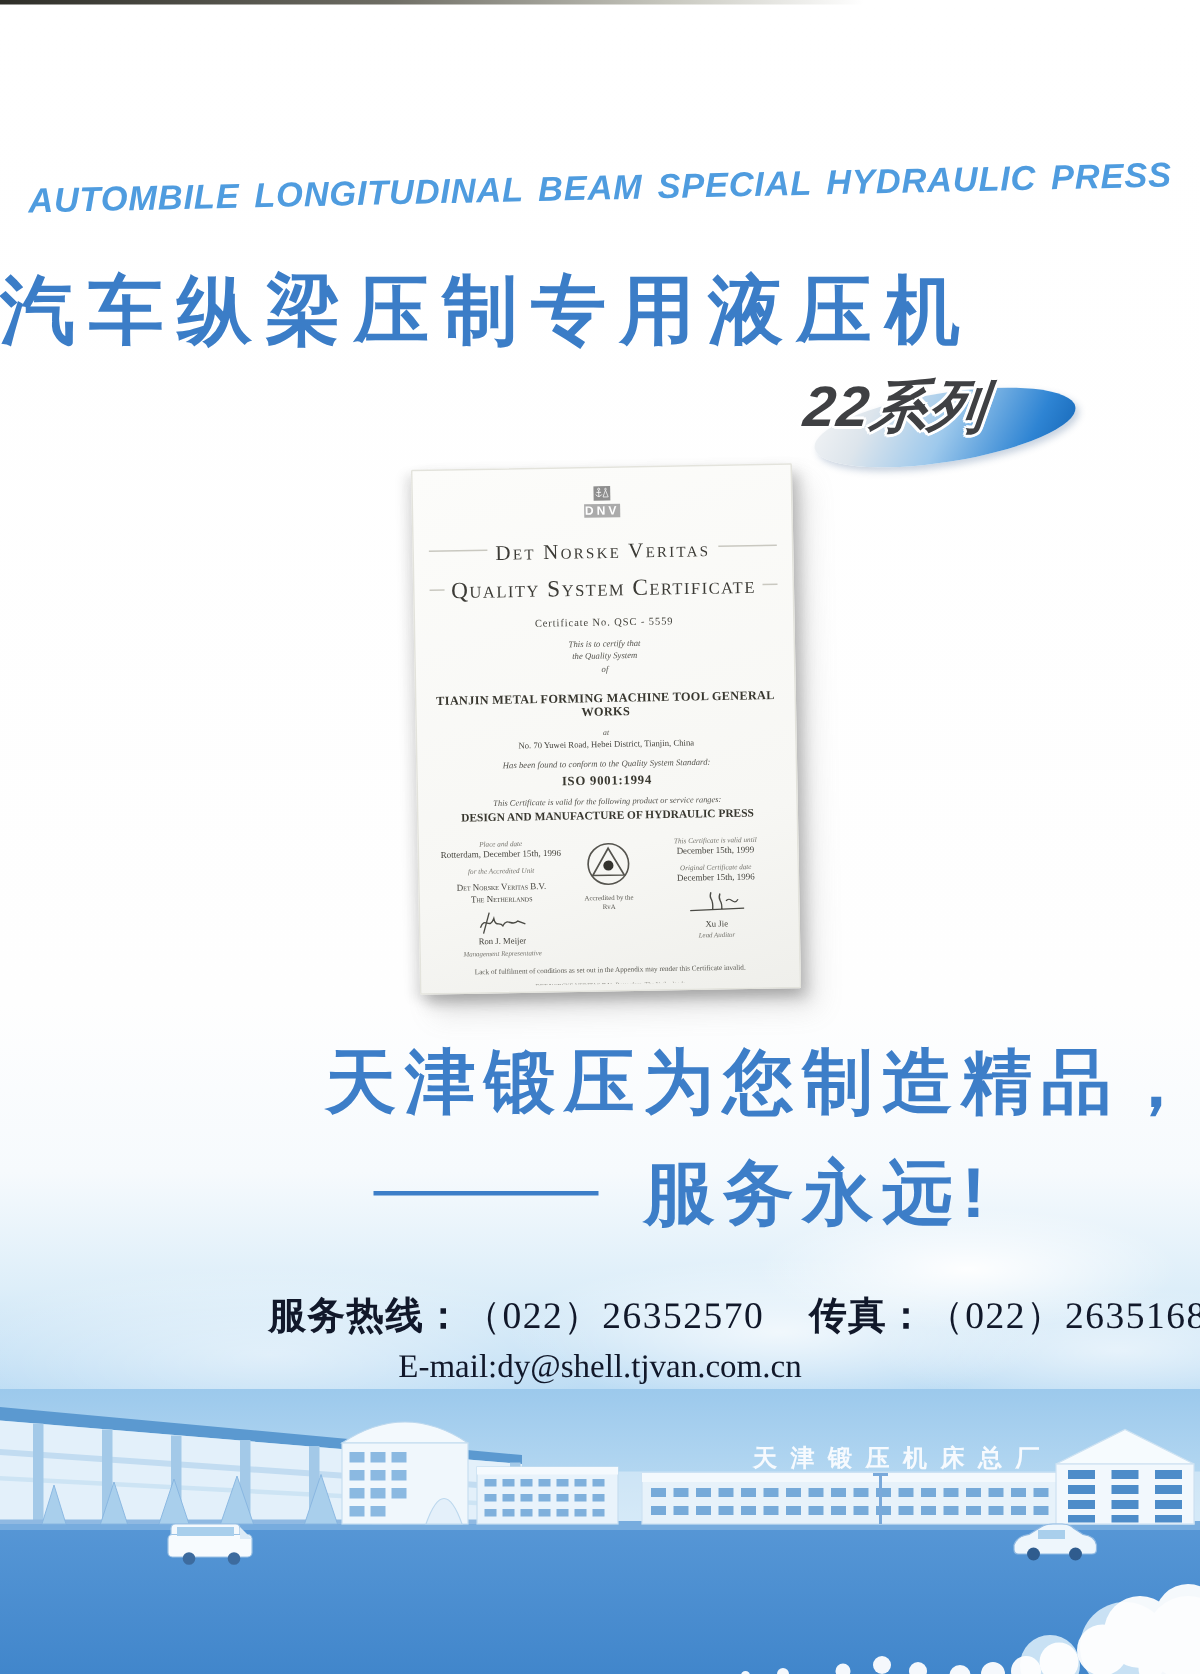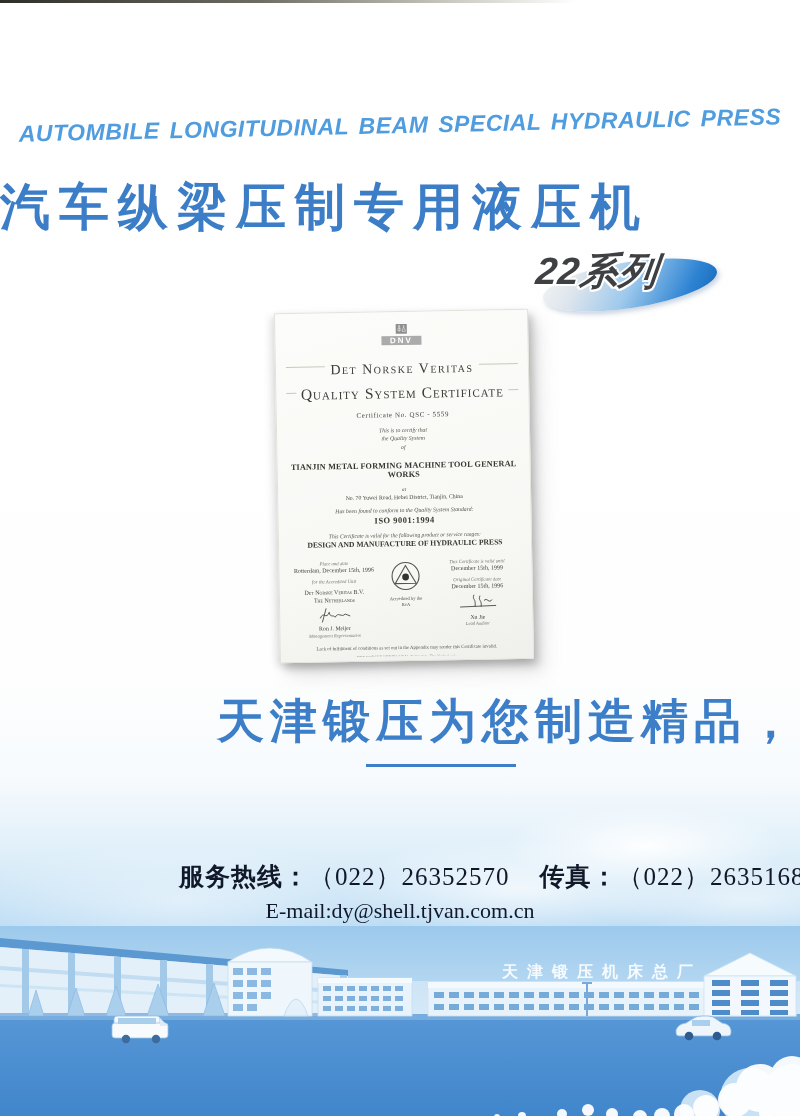--- a/index.html
+++ b/index.html
@@ -33,21 +33,21 @@
     text-shadow:2px 0 0 #fff,-2px 0 0 #fff,0 2px 0 #fff,0 -2px 0 #fff,1.5px 1.5px 0 #fff,-1.5px -1.5px 0 #fff,1.5px -1.5px 0 #fff,-1.5px 1.5px 0 #fff;}
 
   
   .certificate{position:absolute;left:277px;top:311px;width:254px;height:350px;overflow:hidden;
     background:linear-gradient(165deg,#fcfcfa 0%,#f7f7f4 70%,#efefeb 100%);
     transform:rotate(-1deg);border:1px solid #e3e3dc;border-radius:1px;
     box-shadow:-5px 3px 7px rgba(0,0,0,.08),4px 6px 9px rgba(90,90,90,.35),10px 13px 18px rgba(140,140,140,.22);
     display:flex;flex-direction:column;align-items:center;text-align:center;
     font-family:"Liberation Serif", serif;color:#45443e;padding:8px 10px 4px;}
   .c-logo{margin-top:4px;}
-  .c-bar{width:40px;height:11px;background:#ababab;margin-top:2px;display:flex;align-items:center;justify-content:center;
+  .c-bar{width:24px;height:11px;background:#ababab;margin-top:2px;display:flex;align-items:center;justify-content:center;
     font-family:"Liberation Sans",sans-serif;font-weight:bold;font-size:8px;letter-spacing:2px;color:#fff;}
   .hrow{display:flex;align-items:center;width:100%;}
   .hrule{flex:1;height:1px;background:#c9c8c0;}
   .c-org{font-variant:small-caps;font-size:14px;letter-spacing:1.5px;color:#3c3b36;margin:7px 5px 0;white-space:nowrap;}
   .c-type{font-variant:small-caps;font-size:15.5px;letter-spacing:1px;color:#3c3b36;margin:3px 4px 0;white-space:nowrap;}
   .hrow.org{margin-top:9px;} .hrow.type{margin-top:4px;}
   .c-certno{margin-top:9px;font-size:7px;letter-spacing:.6px;}
   .c-certify{margin-top:7px;font-style:italic;font-size:5.8px;line-height:1.5;color:#55544e;}
   .c-company{margin-top:9px;font-weight:bold;font-size:8.2px;letter-spacing:.2px;color:#38372f;}
   .c-at{margin-top:7px;font-style:italic;font-size:5.2px;color:#55544e;}
@@ -179,20 +179,21 @@
       </div>
     </div>
 
     <div class="c-foot1">Lack of fulfilment of conditions as set out in the Appendix may render this Certificate invalid.</div>
     <div class="c-foot2">DET NORSKE VERITAS B.V., Rotterdam, The Netherlands</div>
   </div>
 
   <div class="slogan1">天津锻压为您制造精品，</div>
   <div class="slogan2">
     <span class="dash"></span>
+    <span class="txt">服务永远!</span>
   </div>
 
   <div class="contact">
     <span class="lbl">服务热线：</span><span class="num">（022）26352570</span><span class="gap"></span><span class="lbl">传真：</span><span class="num">（022）26351680</span>
   </div>
   <div class="email">E-mail:dy@shell.tjvan.com.cn</div>
 
   <svg class="factory" viewBox="0 0 800 190" preserveAspectRatio="none">
     <defs>
       <linearGradient id="skyG" x1="0" y1="0" x2="0" y2="1">

